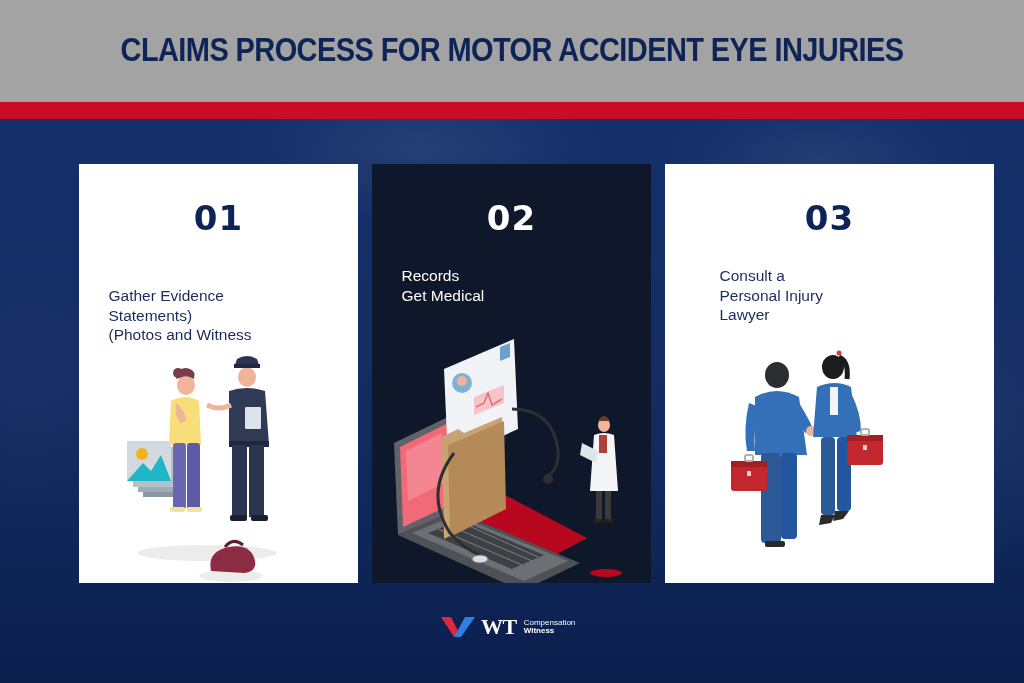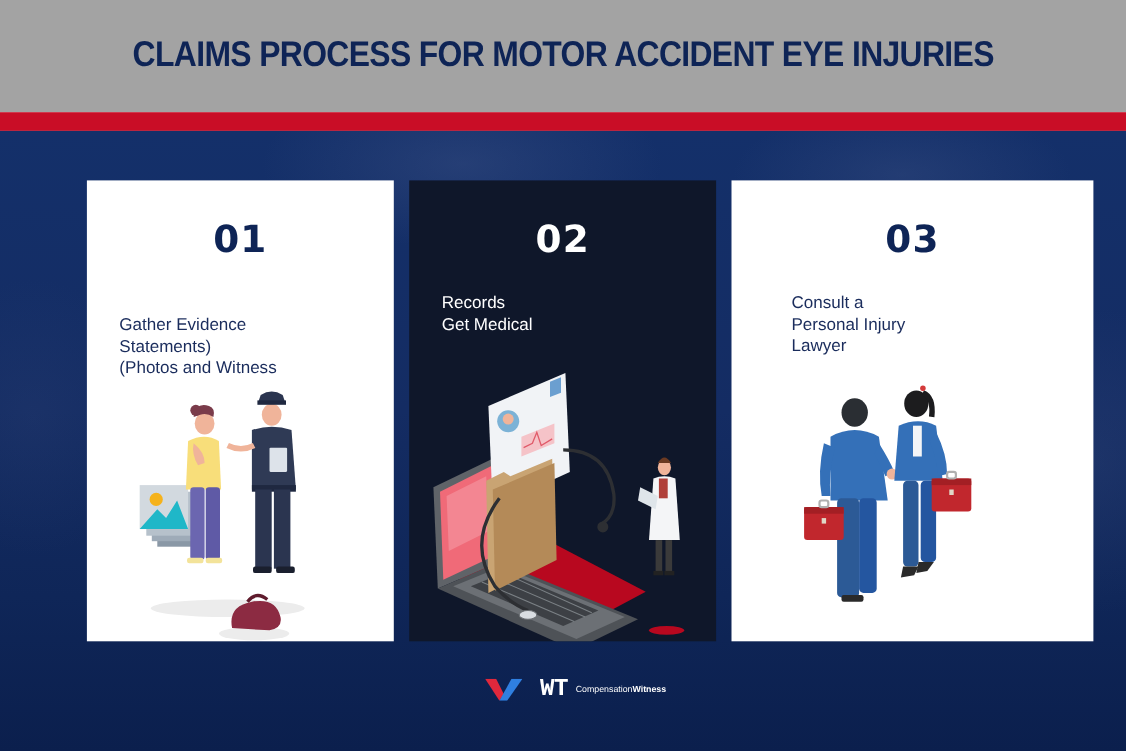--- a/index.html
+++ b/index.html
@@ -72,25 +72,25 @@
     .illus {
       position: absolute; left: 0; bottom: 0; width: 279px; height: 250px;
     }
 
     .logo {
       position: absolute; left: 441px; top: 615px; height: 24px;
       display: flex; align-items: center; gap: 4px;
     }
     .logo-wt {
       color: #ffffff; font-weight: 700; font-size: 22px; letter-spacing: -0.5px;
-      font-family: Liberation Mono, monospace; line-height: 22px;
-      margin-left: 12px;
+      font-family: Liberation Serif, serif; line-height: 22px;
+      margin-left: 2px;
     }
     .logo-sub {
-      display: flex; flex-direction: row; margin-left: 3px;
+      display: flex; flex-direction: column; margin-left: 3px;
       color: #ffffff; font-size: 8px; line-height: 8.5px;
       font-family: "Liberation Sans", sans-serif;
     }
     .logo-sub .l2 { font-weight: 700; }
   </style>
 </head>
 <body>
 
 <div class="header">
   <h1 class="title">CLAIMS PROCESS FOR MOTOR ACCIDENT EYE INJURIES</h1>

